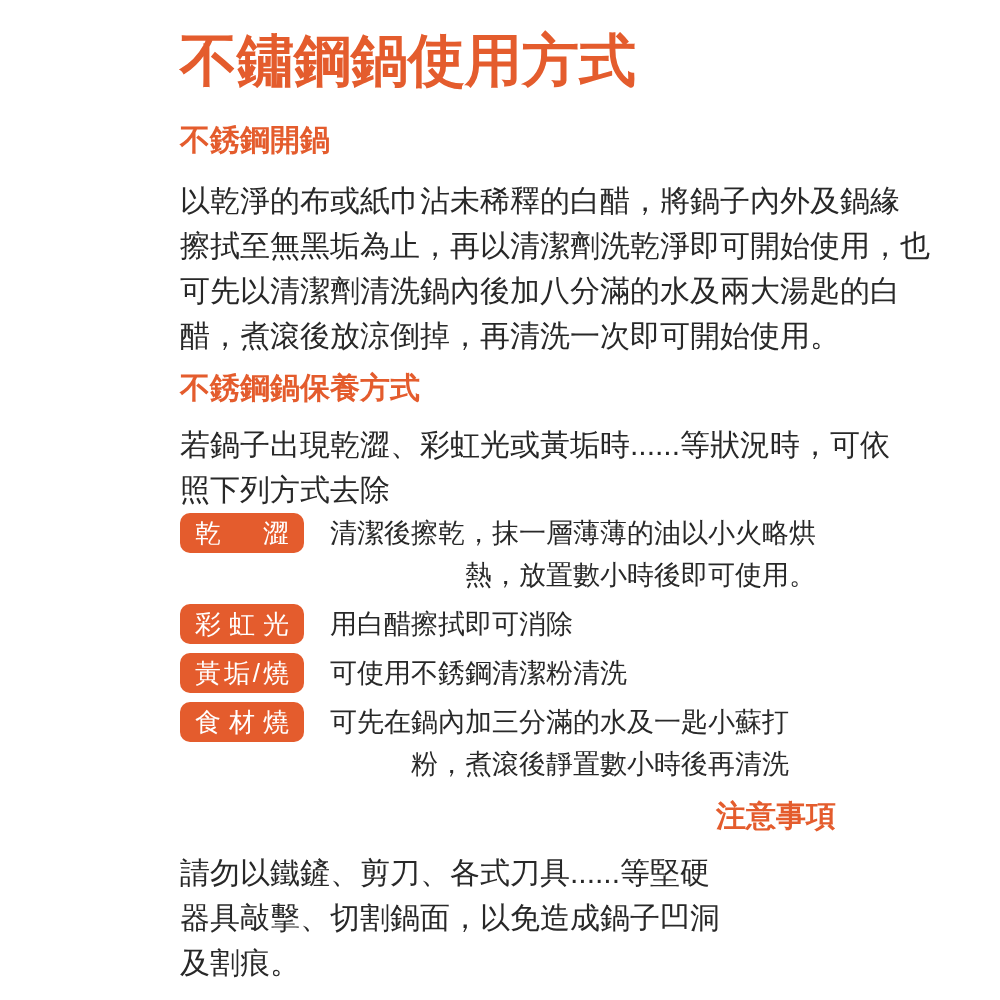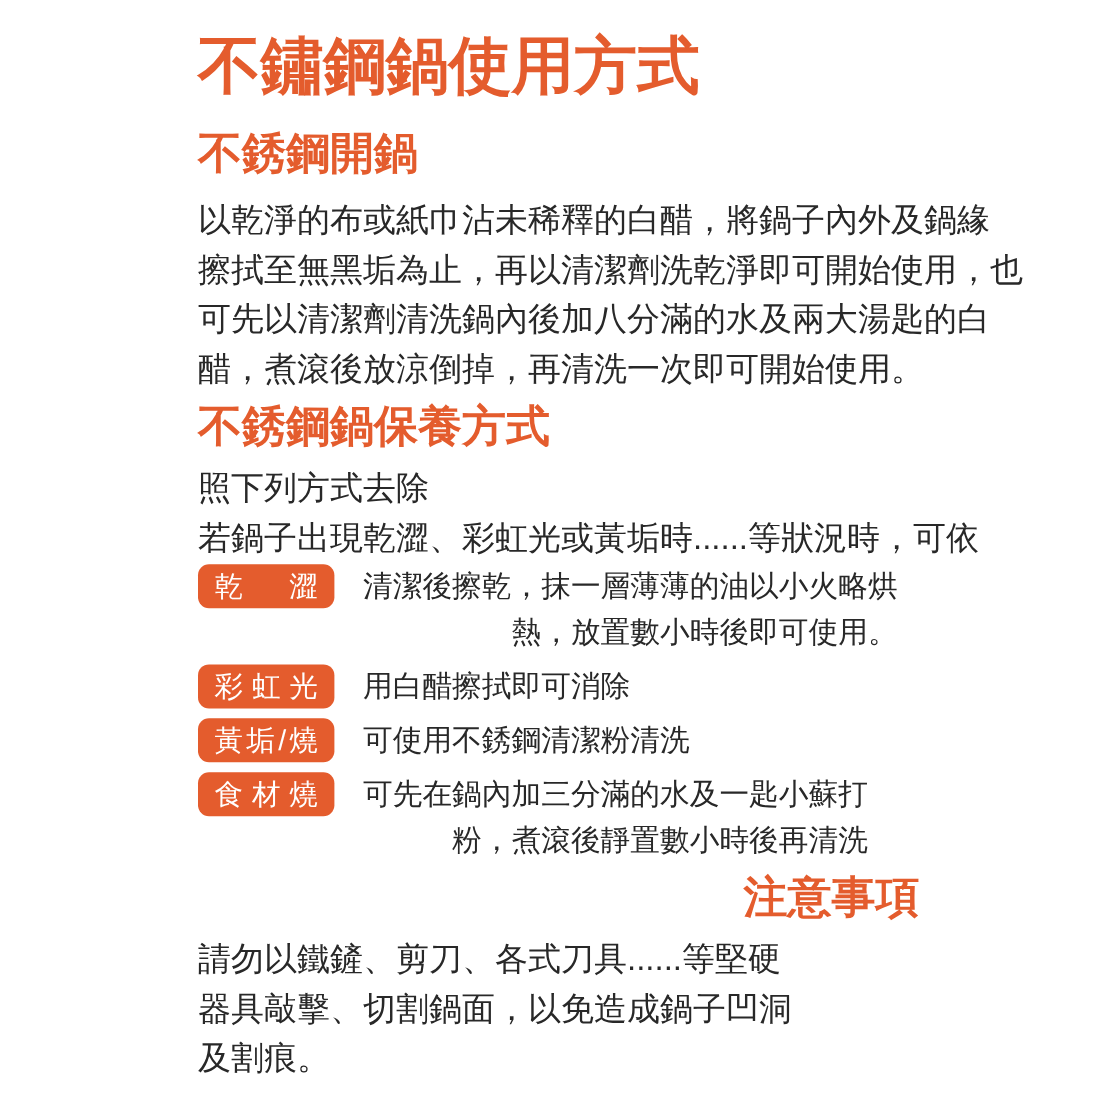--- a/index.html
+++ b/index.html
@@ -16,21 +16,21 @@
   .main-title {
     color: var(--accent);
     font-size: 57px;
     font-weight: bold;
     line-height: 64px;
     margin-bottom: 24px;
     white-space: nowrap;
   }
   .section-heading {
     color: var(--accent);
-    font-size: 40px;
+    font-size: 30px;
     font-weight: bold;
     line-height: 48px;
     white-space: nowrap;
   }
   .section-heading.h-opening { margin-bottom: 14px; }
   .section-heading.h-care { margin-top: 6px; margin-bottom: 10px; }
   .section-heading.h-notes { margin-top: 6px; margin-bottom: 10px; text-align: right; }
 
   .body-text { font-size: 30px; line-height: 45px; }
   .body-text .line { display: block; white-space: nowrap; }
@@ -72,22 +72,22 @@
         <span class="line">以乾淨的布或紙巾沾未稀釋的白醋，將鍋子內外及鍋緣</span>
         <span class="line">擦拭至無黑垢為止，再以清潔劑洗乾淨即可開始使用，也</span>
         <span class="line">可先以清潔劑清洗鍋內後加八分滿的水及兩大湯匙的白</span>
         <span class="line">醋，煮滾後放涼倒掉，再清洗一次即可開始使用。</span>
       </p>
     </section>
 
     <section>
       <h2 class="section-heading h-care">不銹鋼鍋保養方式</h2>
       <p class="body-text para-care-intro">
+        <span class="line">若鍋子出現乾澀、彩虹光或黃垢時......等狀況時，可依</span>
         <span class="line">照下列方式去除</span>
-        <span class="line">若鍋子出現乾澀、彩虹光或黃垢時......等狀況時，可依</span>
       </p>
 
       <div class="care-list">
 
         <div class="care-row">
           <span class="badge">乾澀</span>
           <div class="care-desc">
             <span class="line">清潔後擦乾，抹一層薄薄的油以小火略烘</span>
             <span class="line">熱，放置數小時後即可使用。</span>
           </div>

